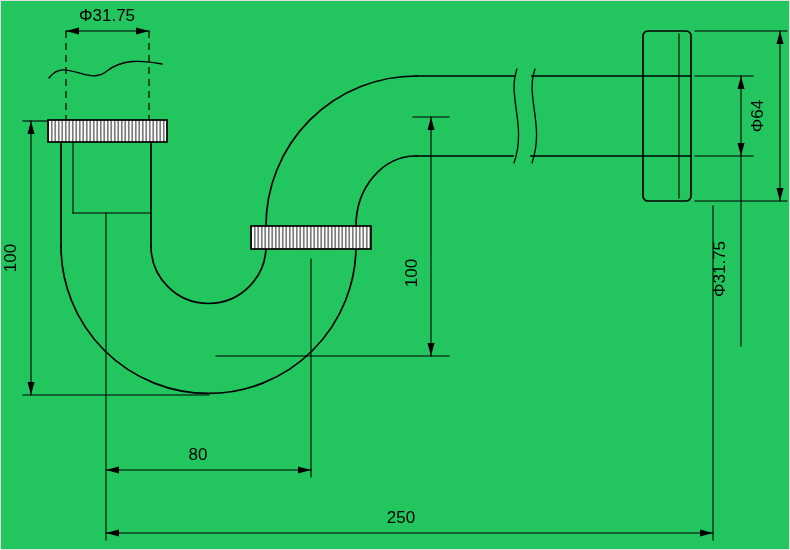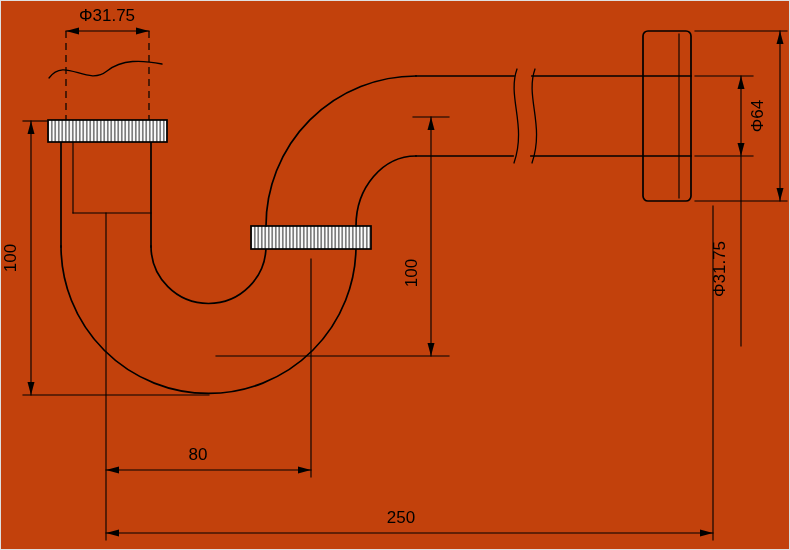--- a/index.html
+++ b/index.html
@@ -5,21 +5,21 @@
   html, body {
     margin: 0;
     padding: 0;
     background: #ffffff;
     font-family: "Liberation Sans", "DejaVu Sans", sans-serif;
   }
   .page {
     position: relative;
     width: 790px;
     height: 550px;
-    background: #c2410c;
+    background: #22c55e;
     box-sizing: border-box;
     border: 1px solid #e0e0e0;
     overflow: hidden;
   }
   svg { display: block; }
   .outline  { stroke: #000000; stroke-width: 1.7; fill: none; stroke-linecap: square; }
   .thin     { stroke: #000000; stroke-width: 1.1; fill: none; stroke-linecap: square; }
   .dashed   { stroke: #000000; stroke-width: 1.2; fill: none; stroke-dasharray: 7 5; }
   .wavy     { stroke: #000000; stroke-width: 1.3; fill: none; stroke-linecap: round; }
   .arrow    { fill: #000000; stroke: none; }

